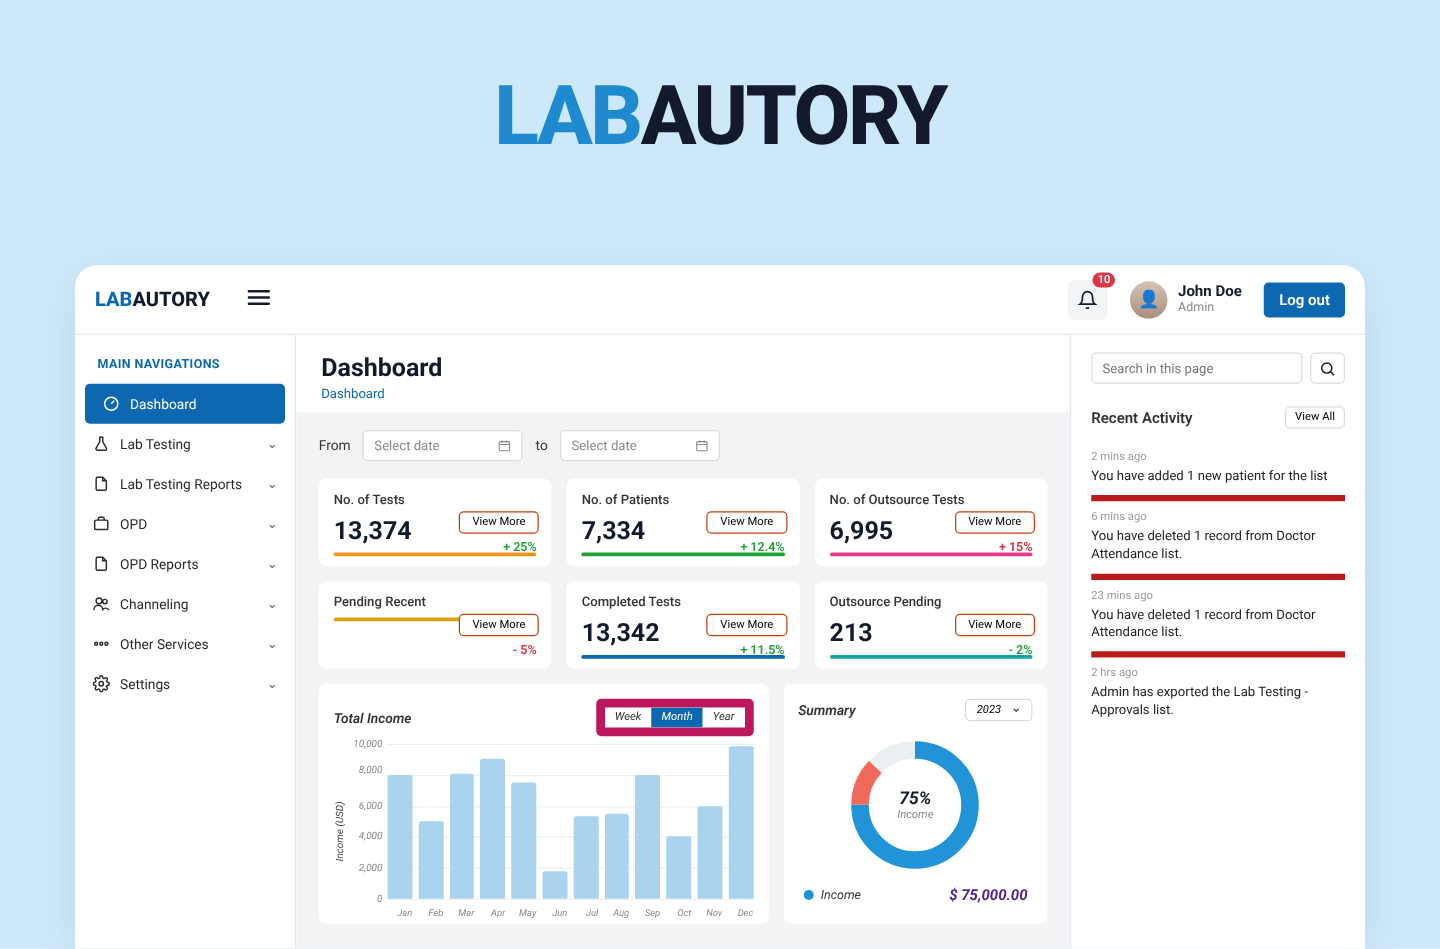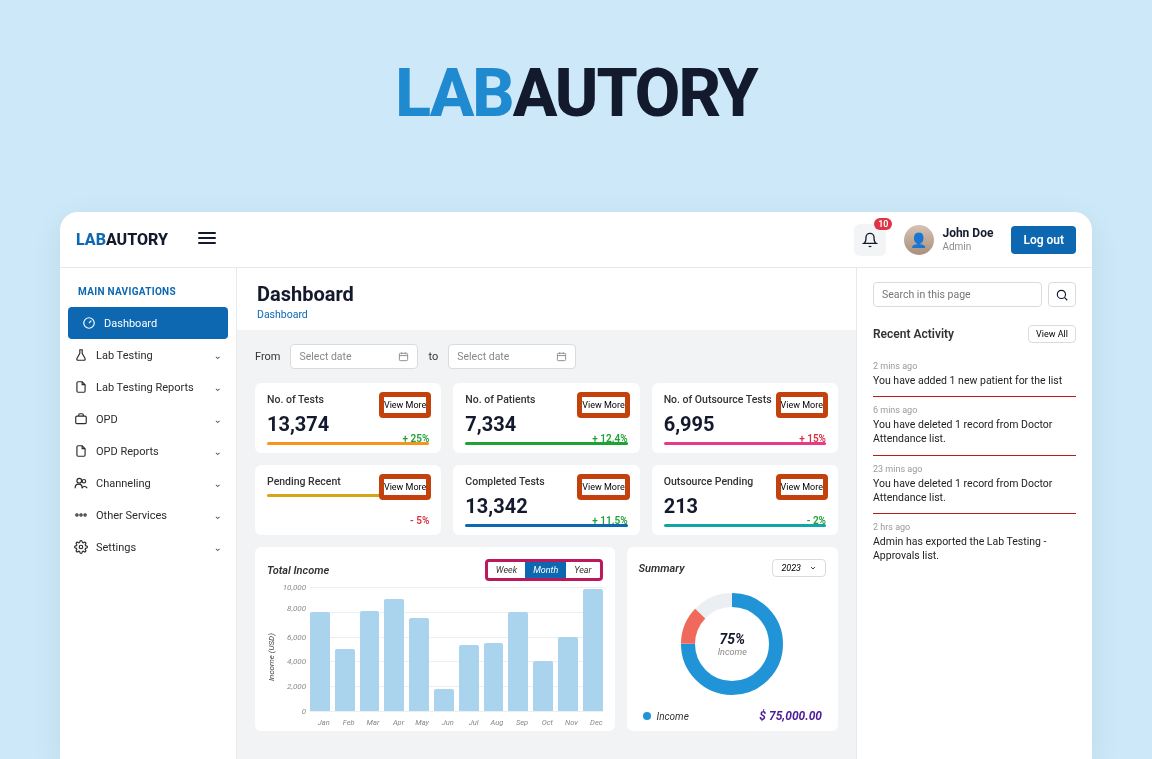--- a/index.html
+++ b/index.html
@@ -38,34 +38,34 @@
 .content { flex:1; background:#fff; overflow:hidden; }
 .content-head { padding:14px 20px 8px; border-bottom:1px solid #fff; }
 .page-title { font-size:20px; font-weight:700; color:#141a2e; }
 .breadcrumb { font-size:10.5px; color:#0d68b1; margin-top:2px; }
 .content-body { background:#f1f3f5; padding:14px 18px; height:100%; }
 .date-row { display:flex; align-items:center; gap:10px; font-size:11px; color:#333; margin-bottom:14px;}
 .date-input { border:1px solid #d9dcdf; border-radius:4px; padding:5px 8px; font-size:10.5px; color:#888; width:128px; display:flex; align-items:center; justify-content:space-between; background:#fff; }
 .stat-grid { display:grid; grid-template-columns:1fr 1fr 1fr; gap:12px; }
 .stat-card { background:#fff; border-radius:6px; padding:10px 12px 8px; position:relative; }
 .stat-card h6 { font-size:10.5px; font-weight:500; color:#333; }
-.stat-card .viewmore { position:absolute; top:9px; right:10px; border:5px solid #c2410c; border-radius:4px; font-size:9px; padding:3px 0; background:#fff; cursor:pointer; }
+.stat-card .viewmore { position:absolute; top:26px; right:10px; border:1px solid #c2410c; border-radius:4px; font-size:9px; padding:3px 10px; background:#fff; cursor:pointer; }
 .stat-value { font-size:20px; font-weight:700; color:#141a2e; margin-top:6px; }
 .stat-change { position:absolute; right:12px; bottom:9px; font-size:10px; font-weight:600; }
 .pos { color:#1fa135; }
 .neg { color:#d93042; }
 .bar { height:3px; margin-top:6px; border-radius:2px; }
 .bar.orange{background:#f7941d;} .bar.green{background:#1fa135;} .bar.pink{background:#e63b8a;}
 .bar.amber{background:#d6a516;} .bar.blue{background:#0d68b1;} .bar.teal{background:#12a5a5;}
 
 .chart-row { display:grid; grid-template-columns: 1.7fr 1fr; gap:12px; margin-top:12px; }
 .chart-card { background:#fff; border-radius:6px; padding:12px 12px 4px;font-style:italic; }
 .chart-head { display:flex; align-items:center; justify-content:space-between; margin-bottom:6px;}
 .chart-title { font-size:11px; font-weight:600; color:#333; }
-.seg { display:flex; border:3px solid #be185d; border-radius:4px; overflow:hidden; }
+.seg { display:flex; border:7px solid #be185d; border-radius:4px; overflow:hidden; }
 .seg span { font-size:9px; padding:3px 8px; cursor:pointer; color:#333; }
 .seg span.active { background:#0d68b1; color:#fff; }
 .year-sel { border:1px solid #d9dcdf; border-radius:4px; font-size:9px; padding:3px 8px; display:flex; gap:8px; align-items:center;}
 .barchart-wrap { display:flex; }
 .ylabel { writing-mode:vertical-rl; transform:rotate(180deg); font-size:8px; color:#444; text-align:center; margin-right:4px;}
 .barchart-area { flex:1; position:relative; height:140px; }
 .gridline { position:absolute; left:30px; right:0; border-top:1px solid #eceff1; }
 .ylab { position:absolute; left:0; width:26px; text-align:right; font-size:8px; color:#888; transform:translateY(-50%);}
 .bars-row { position:absolute; left:30px; right:0; bottom:16px; top:0; display:flex; align-items:flex-end; gap:5px; }
 .vbar { flex:1; background:#aad4ee; border-radius:2px 2px 0 0; }
@@ -83,21 +83,21 @@
 .dot { width:8px;height:8px;border-radius:50%; background:#2194d8; }
 .legend-amount { font-size:12px; font-weight:700; color:#4c1d95; }
 
 .rightcol { width:236px; border-left:1px solid #e7e9ec; padding:14px 16px; background:#fff; }
 .search-wrap { display:flex; gap:6px; margin-bottom:18px; }
 .search-input { flex:1; border:1px solid #d9dcdf; border-radius:4px; padding:5px 8px; font-size:10.5px; color:#888; }
 .search-btn { border:1px solid #d9dcdf; background:#fff; border-radius:4px; width:28px; display:flex;align-items:center;justify-content:center; cursor:pointer;}
 .recent-head { display:flex; align-items:center; justify-content:space-between; margin-bottom:10px;}
 .recent-title { font-size:12px; font-weight:600; color:#333; }
 .viewall { border:1px solid #d9dcdf; border-radius:4px; font-size:9px; padding:3px 7px; background:#fff; cursor:pointer; }
-.activity { padding:8px 0; border-bottom:1px solid #b91c1c; }
+.activity { padding:8px 0; border-bottom:5px solid #b91c1c; }
 .activity:last-child { border-bottom:none; }
 .act-time { font-size:9px; color:#999; margin-bottom:3px; }
 .act-text { font-size:10.5px; color:#222; line-height:1.35; }
 </style>
 </head>
 <body>
 
 <div class="page-bg">
   <div class="page-logo">
     <span class="lab">LAB</span><span class="autory">AUTORY</span>

